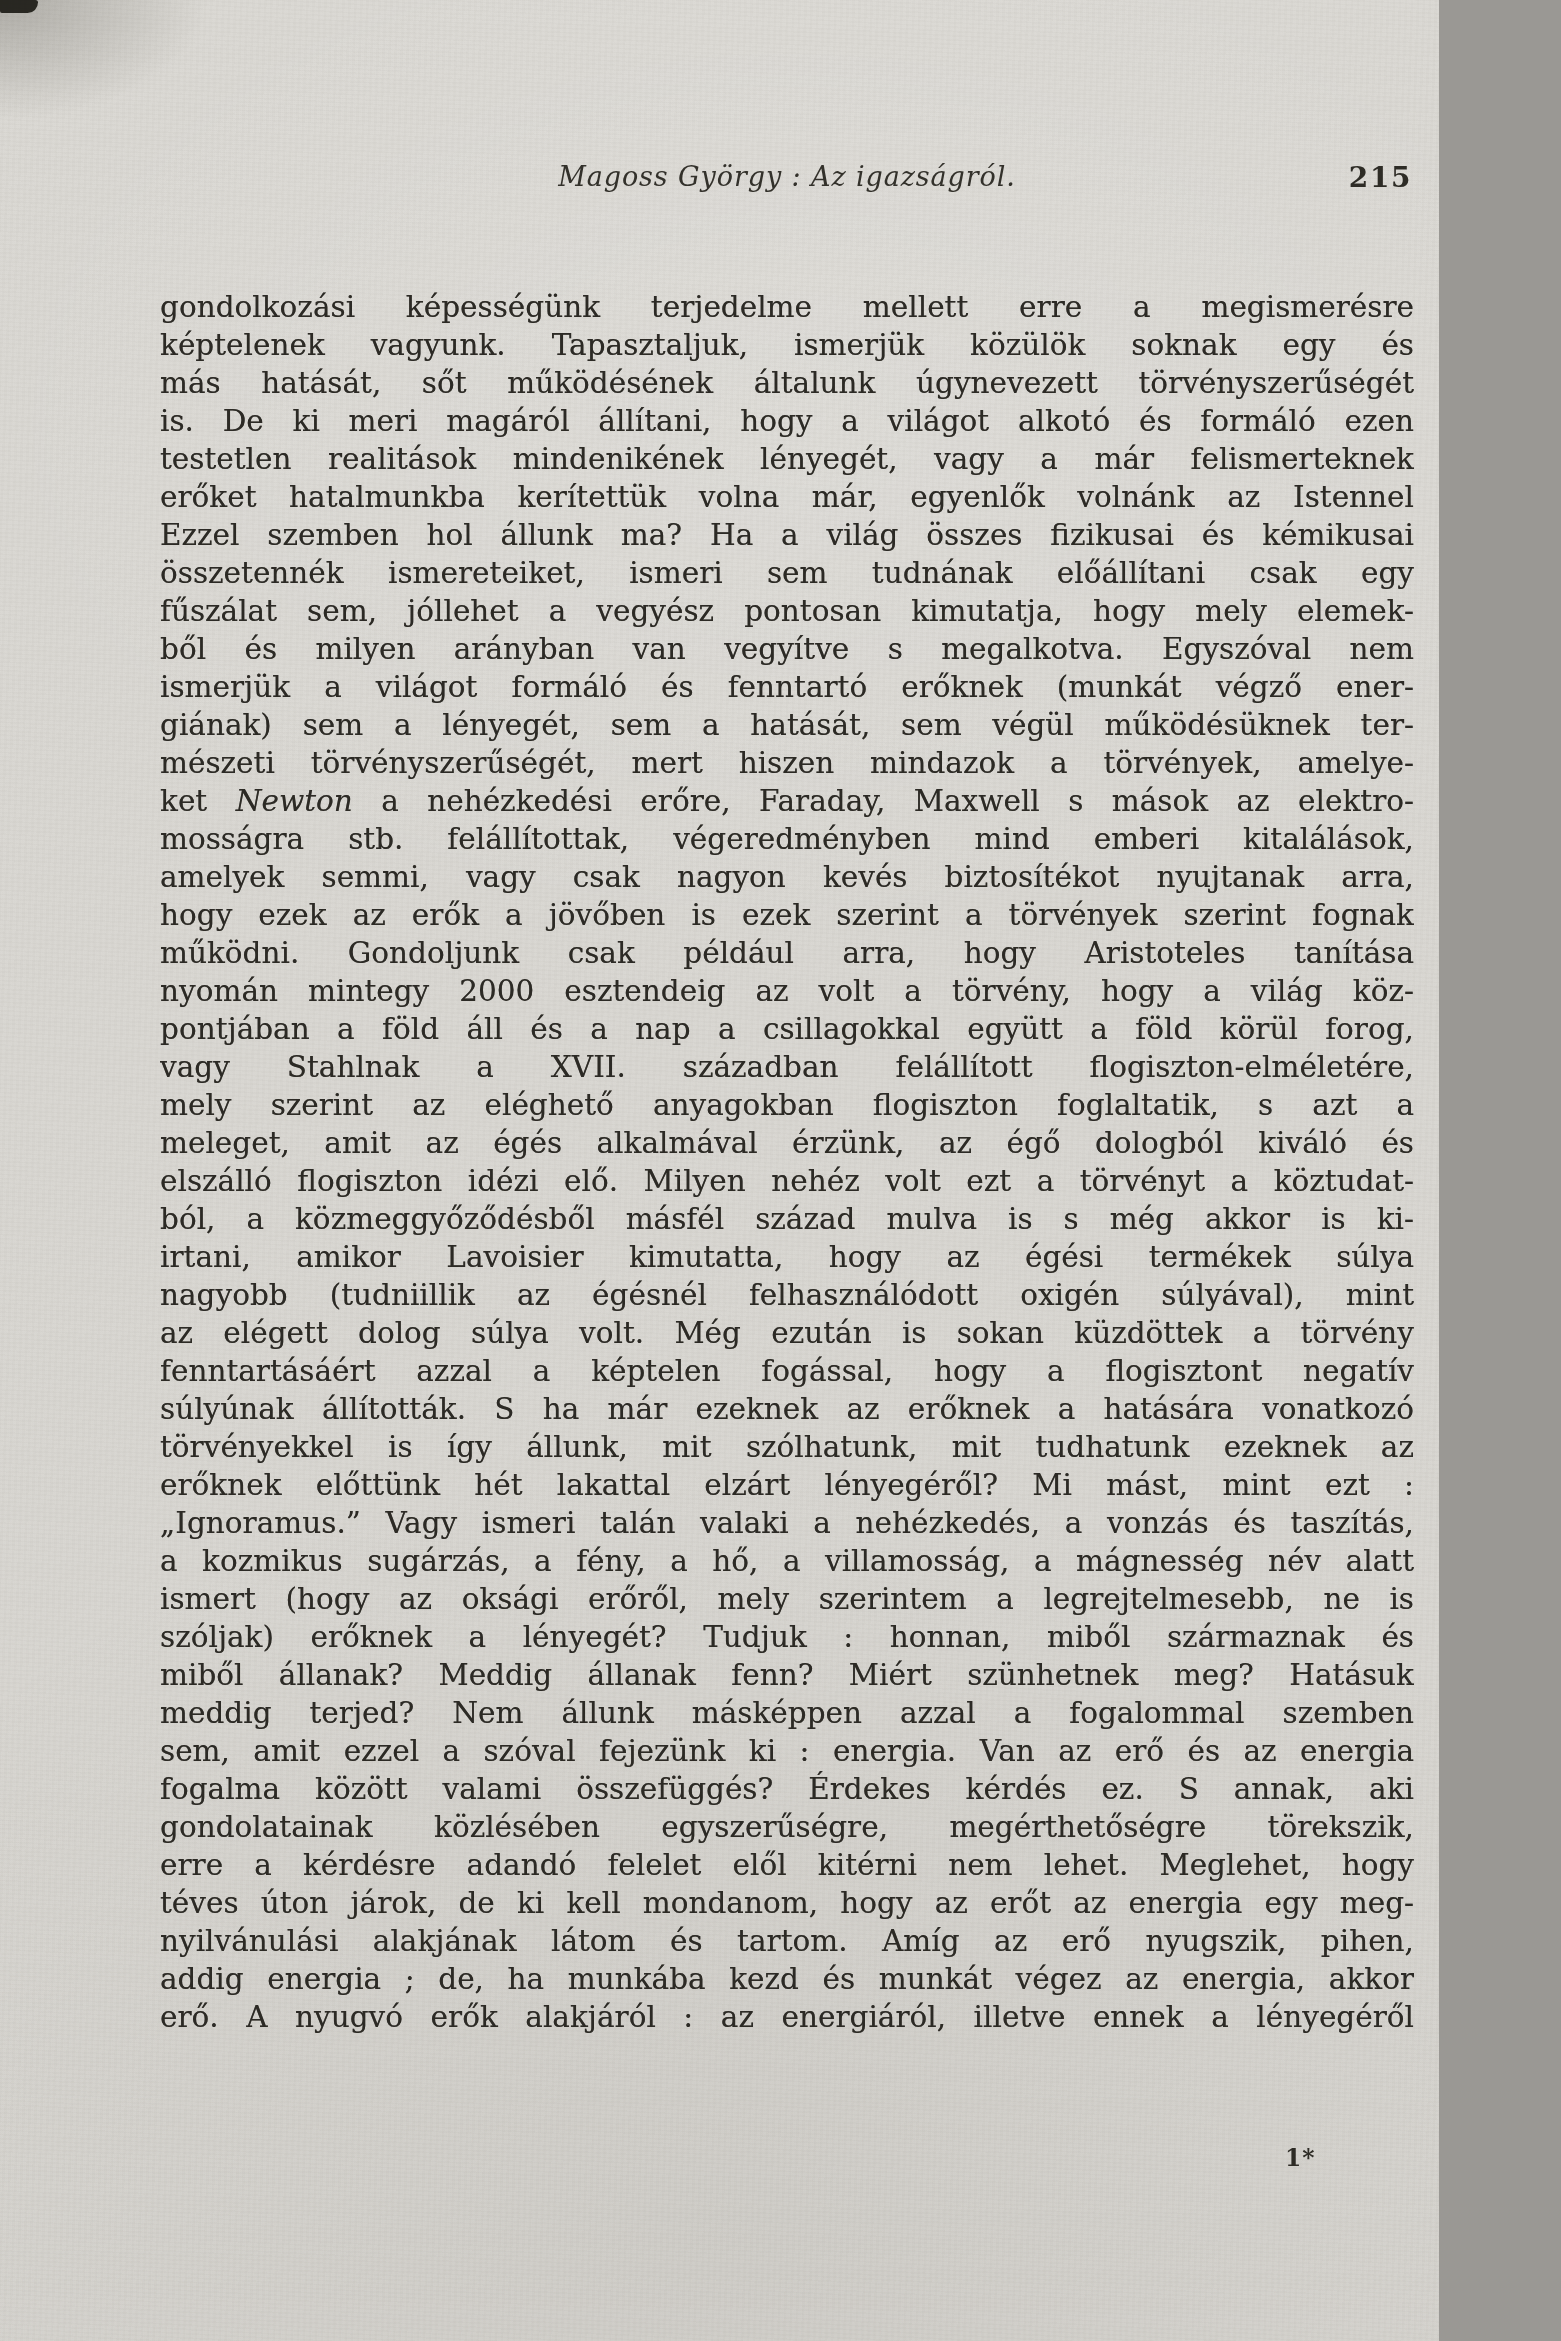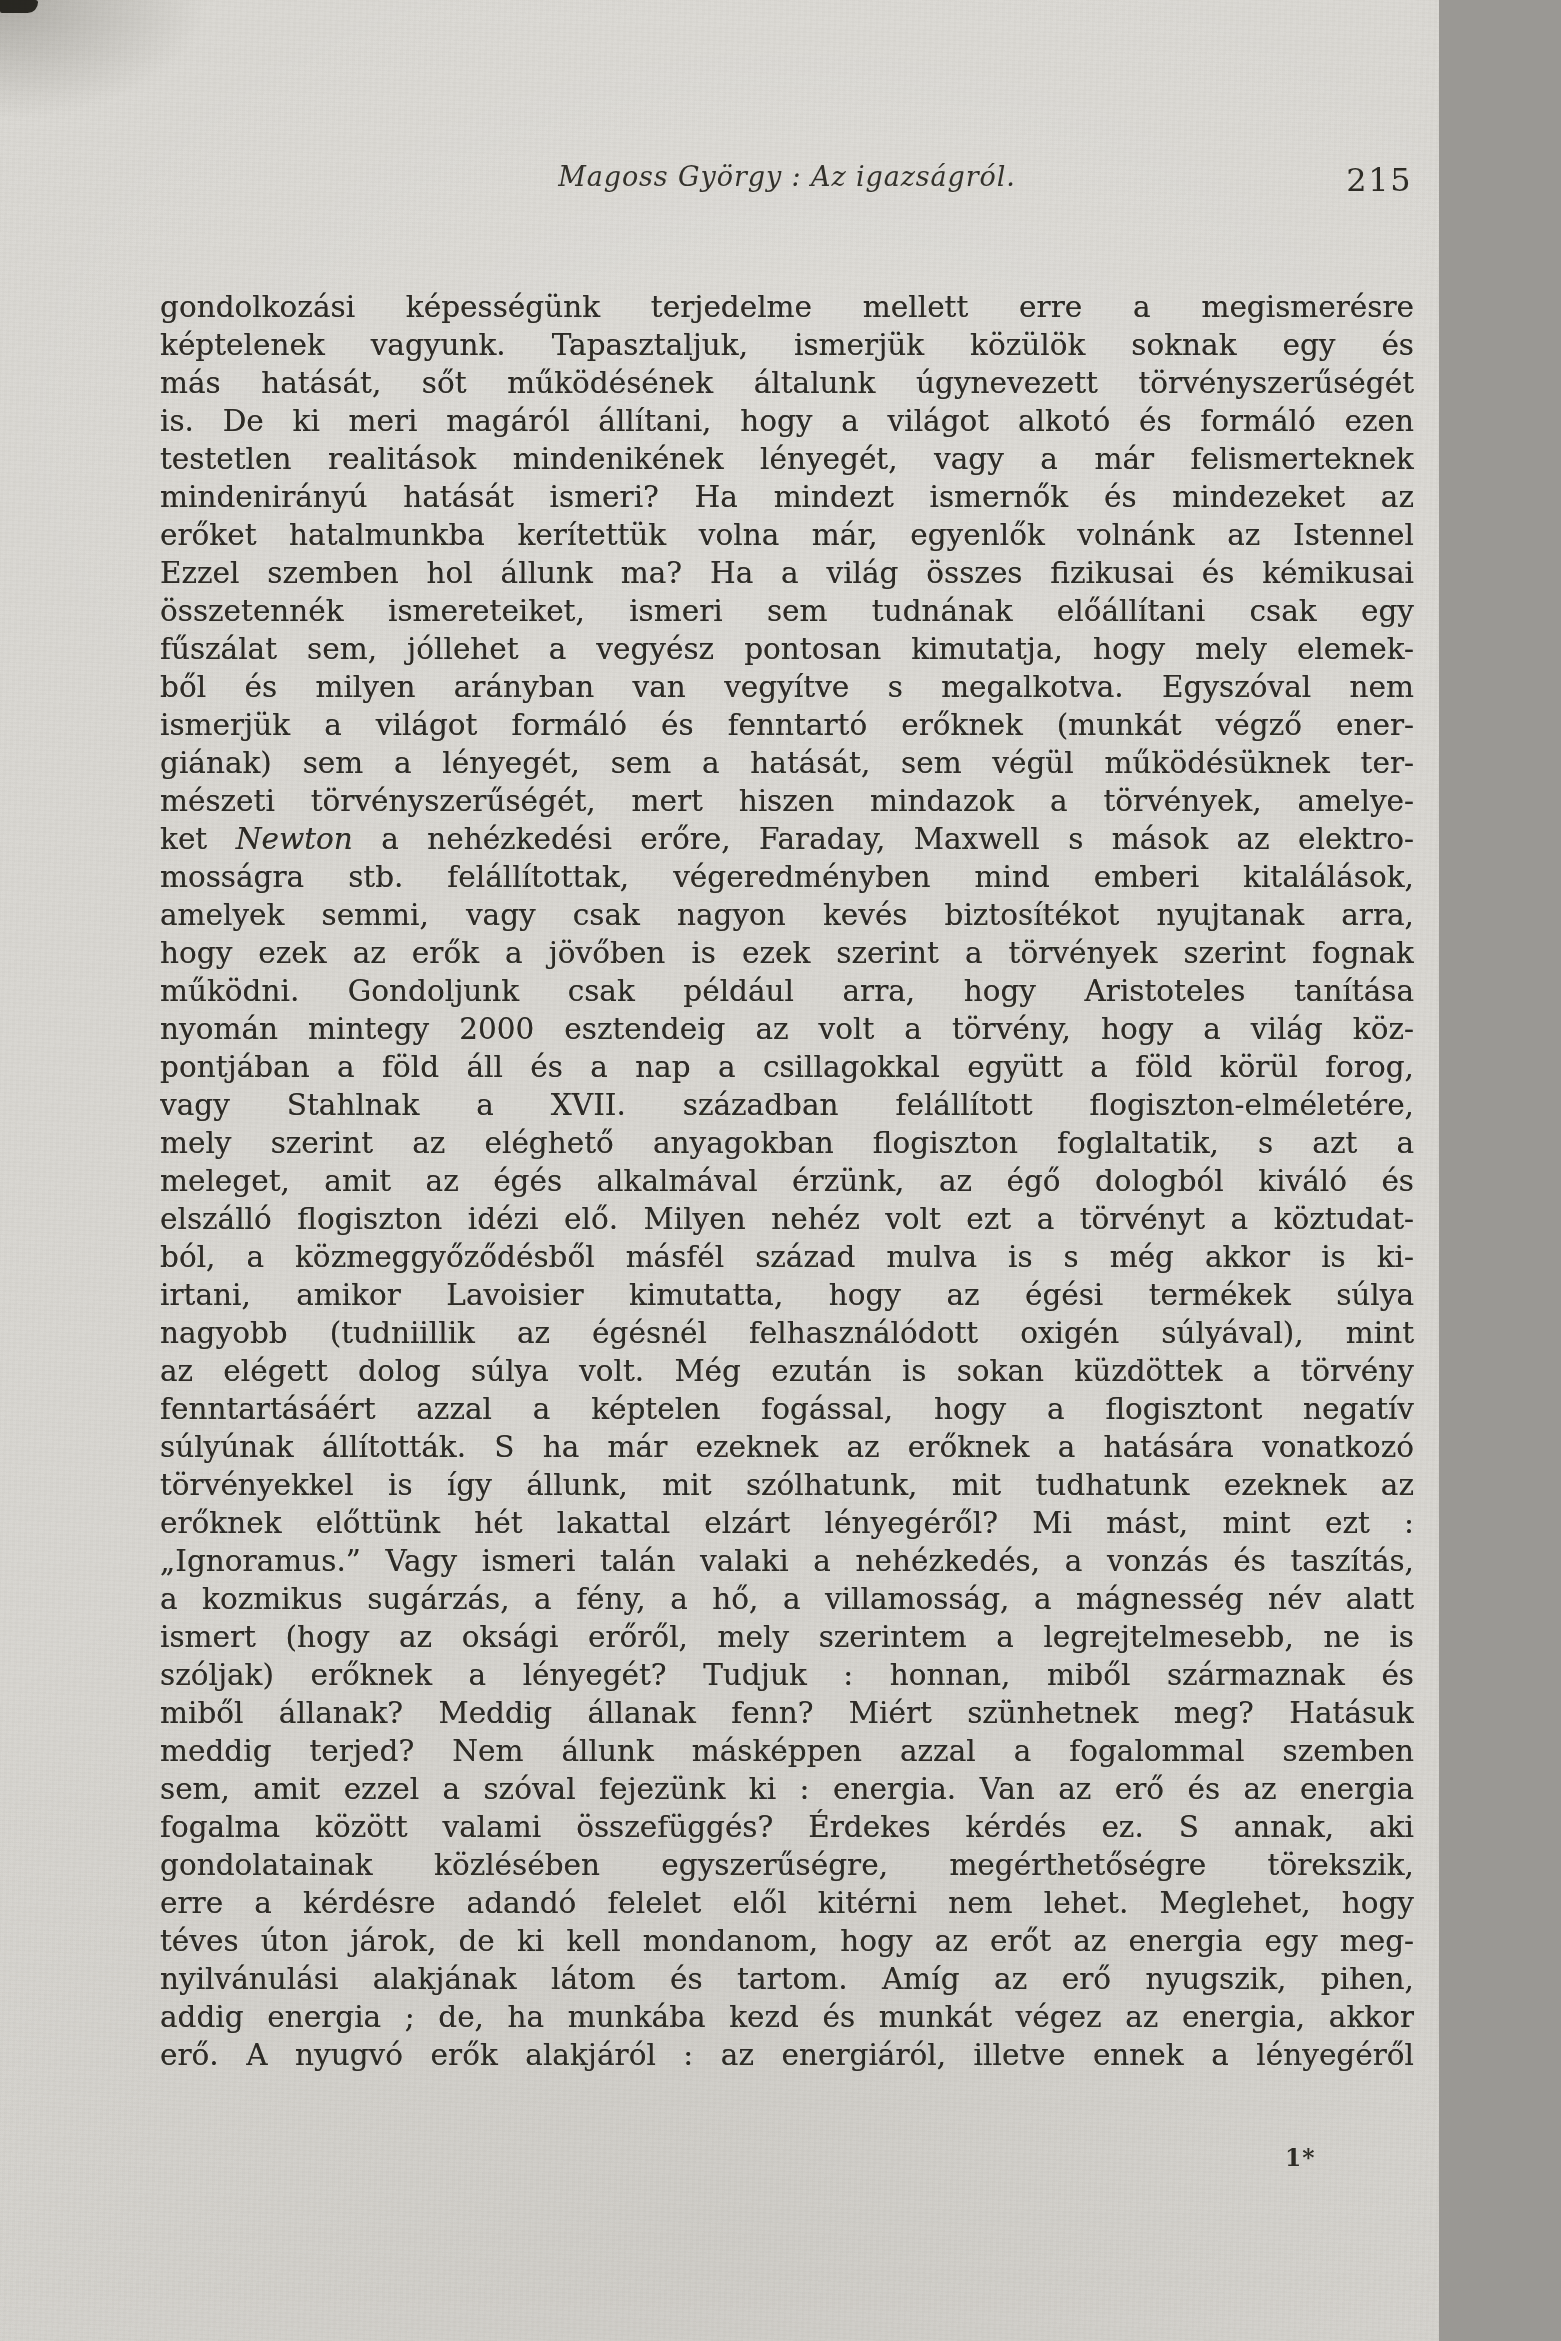--- a/index.html
+++ b/index.html
@@ -61,23 +61,24 @@
     text-align: center;
     font-style: italic;
     font-size: 27px;
     letter-spacing: 0.9px;
     color: #33312b;
   }
   .running-head .pageno {
     position: absolute;
     right: 1.7px;
     top: 0;
-    font-size: 32px;
+    font-size: 28px;
     letter-spacing: 1.7px;
     color: #2e2c26;
+    font-weight: bold;
   }
   .text-block {
     position: absolute;
     top: 288px;
     left: 160px;
     width: 1254px;
   }
   .text-block .line {
     font-size: 29.5px;
     line-height: 38px;
@@ -115,21 +116,20 @@
     <div class="title">Magoss György : Az igazságról.</div>
     <div class="pageno">215</div>
   </div>
 
   <div class="text-block">
       <div class="line">gondolkozási képességünk terjedelme mellett erre a megismerésre</div>
       <div class="line">képtelenek vagyunk. Tapasztaljuk, ismerjük közülök soknak egy és</div>
       <div class="line">más hatását, sőt működésének általunk úgynevezett törvényszerűségét</div>
       <div class="line">is. De ki meri magáról állítani, hogy a világot alkotó és formáló ezen</div>
       <div class="line">testetlen realitások mindenikének lényegét, vagy a már felismerteknek</div>
-      <div class="line">mindenirányú hatását ismeri? Ha mindezt ismernők és mindezeket az</div>
       <div class="line">erőket hatalmunkba kerítettük volna már, egyenlők volnánk az Istennel</div>
       <div class="line">Ezzel szemben hol állunk ma? Ha a világ összes fizikusai és kémikusai</div>
       <div class="line">összetennék ismereteiket, ismeri sem tudnának előállítani csak egy</div>
       <div class="line">fűszálat sem, jóllehet a vegyész pontosan kimutatja, hogy mely elemek-</div>
       <div class="line">ből és milyen arányban van vegyítve s megalkotva. Egyszóval nem</div>
       <div class="line">ismerjük a világot formáló és fenntartó erőknek (munkát végző ener-</div>
       <div class="line">giának) sem a lényegét, sem a hatását, sem végül működésüknek ter-</div>
       <div class="line">mészeti törvényszerűségét, mert hiszen mindazok a törvények, amelye-</div>
       <div class="line">ket <i>Newton</i> a nehézkedési erőre, Faraday, Maxwell s mások az elektro-</div>
       <div class="line">mosságra stb. felállítottak, végeredményben mind emberi kitalálások,</div>

